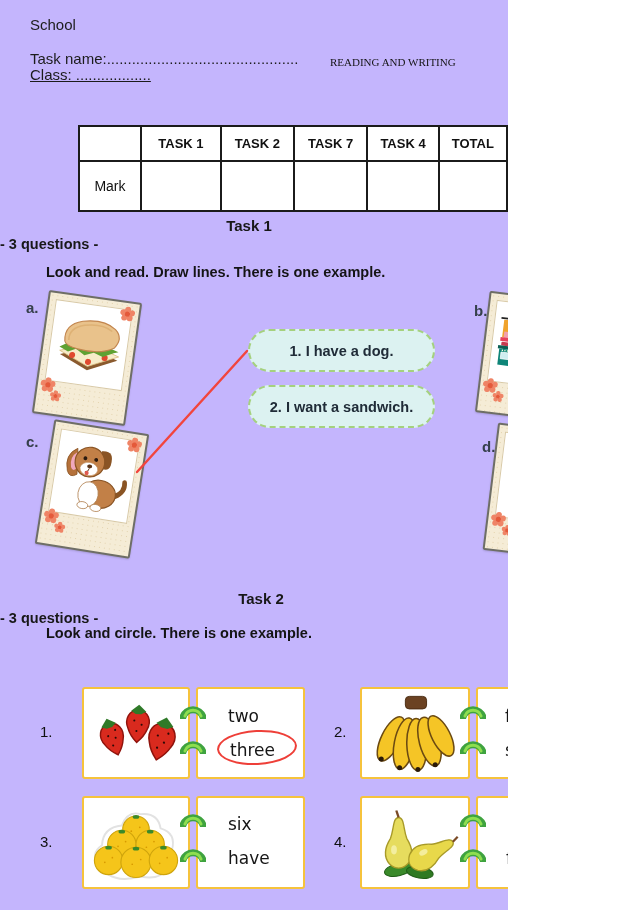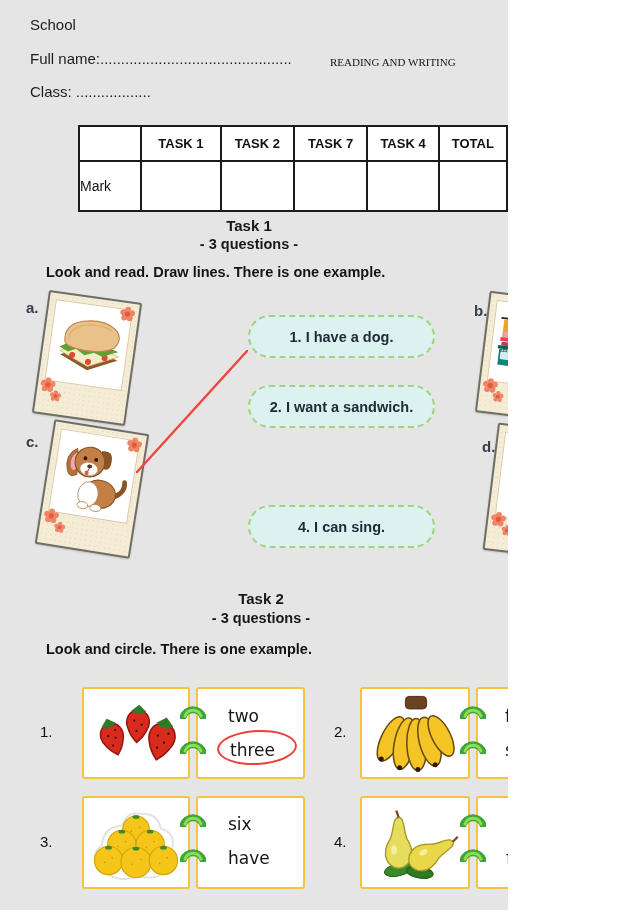--- a/index.html
+++ b/index.html
@@ -1,37 +1,37 @@
 <!DOCTYPE html>
 <html><head>
 <meta charset="utf-8">
 <style>
   * { margin:0; padding:0; box-sizing:border-box; }
   body { background:#fff; font-family:"Liberation Sans", sans-serif; }
-  .page { position:relative; width:508px; height:910px; background:#e5e5e5; overflow:hidden; }
+  .page { position:relative; width:508px; height:910px; background:#c4b5fd; overflow:hidden; }
 
   
   .hdr-left div { position:absolute; left:30px; font-size:15px; color:#1c1c1c; }
   .school { top:16px; }
   .fullname { top:50px; }
-  .classline { top:83px; }
+  .classline { top:66px;text-decoration:underline; }
   .test-title { position:absolute; left:330px; top:24px; width:256px; text-align:center;
     font-family:"Liberation Serif", serif; font-weight:bold; font-size:15.5px; color:#141414; }
   .test-subtitle { position:absolute; left:330px; top:56px; width:256px; text-align:left;
     font-family:"Liberation Serif", serif; font-weight:normal; font-size:11px; color:#141414; }
 
   
   table.mark { position:absolute; left:78px; top:125px; border-collapse:collapse; table-layout:fixed; }
   table.mark th, table.mark td { border:2px solid #1b1b1b; background:#fff; }
   table.mark th { height:35px; font-size:13px; font-weight:bold; color:#111; text-align:center; }
-  table.mark td { height:50px; font-size:14px; color:#111; text-align:left; }
+  table.mark td { height:50px; font-size:14px; color:#111; text-align:center; }
 
   
   .task-head { position:absolute; text-align:center; font-weight:bold; font-size:15px; color:#181818; }
-  .task-sub  { position:absolute; text-align:center; font-weight:bold; font-size:14.5px; color:#181818; }
+  .task-sub  { position:absolute; text-align:left; font-weight:bold; font-size:14.5px; color:#181818; }
   .instruction { position:absolute; left:46px; font-weight:bold; font-size:14.5px; color:#141414; }
 
   
   .polaroid { position:absolute; border:2px solid #6e6e66; border-radius:2px; padding:6px;
     background-color:#f5ecd6;
     background-image:radial-gradient(#e3d3ae 0.9px, transparent 1px);
     background-size:5px 5px;
     box-shadow:0 1px 2px rgba(0,0,0,.15); }
   .photo { background:#fff; border:1px solid #d9caa7; height:82px; overflow:hidden;
     display:flex; align-items:center; justify-content:center; }
@@ -56,21 +56,21 @@
   .red-ellipse { position:absolute; border:2.2px solid #ee3f38; border-radius:50%;
     transform:rotate(-3deg); }
 </style>
 </head>
 <body>
 
 <div class="page">
 
   <div class="hdr-left">
     <div class="school">School</div>
-    <div class="fullname">Full name:..............................................</div>
+    <div class="fullname">Task name:..............................................</div>
     <div class="classline">Class: ..................</div>
   </div>
   <div class="test-subtitle">READING AND WRITING</div>
 
   <table class="mark">
     <colgroup>
       <col style="width:70px">
         <col style="width:92px">
         <col style="width:83px">
       <col style="width:84px">
@@ -318,31 +318,30 @@
           <circle cx="8" cy="3.5" r="3"></circle>
           <circle cx="12.4" cy="6.6" r="3"></circle>
           <circle cx="10.7" cy="11.8" r="3"></circle>
           <circle cx="5.3" cy="11.8" r="3"></circle>
           <circle cx="3.6" cy="6.6" r="3"></circle>
         </g>
         <circle cx="8" cy="8" r="2.6" fill="#e4593a"></circle>
       </svg>
   </div>
 
-  <div class="pill" style="top:315px">1. I have a dog.</div>
+  <div class="pill" style="top:329px">1. I have a dog.</div>
   <div class="pill" style="top:385px">2. I want a sandwich.</div>
-  <div class="pill" style="top:505px">4. I can sing.</div>
 
   <svg class="overlay" width="640" height="910">
     <line x1="137" y1="472" x2="247" y2="351" stroke="#f2453d" stroke-width="2.4" stroke-linecap="round"></line>
   </svg>
 
   <div class="task-head" style="left:0;top:590px;width:522px">Task 2</div>
   <div class="task-sub" style="left:0;top:610px;width:522px">- 3 questions -</div>
-  <div class="instruction" style="top:641px">Look and circle. There is one example.</div>
+  <div class="instruction" style="top:625px">Look and circle. There is one example.</div>
 
   <div class="q-num" style="left:40px;top:723px">1.</div>
   <div class="fruit-box" style="left:82px;top:687px;width:108px;height:92px">
     <svg viewBox="0 0 110 84">
       <g>
         <g transform="translate(30,46) rotate(-18)">
           <path d="M0,-14 C10,-14 15,-4 10,6 C7,14 2,18 0,20 C-2,18 -7,14 -10,6 C-15,-4 -10,-14 0,-14 Z" fill="#d92a1e" stroke="#8f130c" stroke-width="1.5"></path>
           <polygon points="-8,-13 0,-20 8,-13 3,-10 -3,-10" fill="#2f7a28"></polygon>
           <circle cx="-4" cy="-2" r="1.1" fill="#2a0a06"></circle>
             <circle cx="3" cy="2" r="1.1" fill="#2a0a06"></circle>

